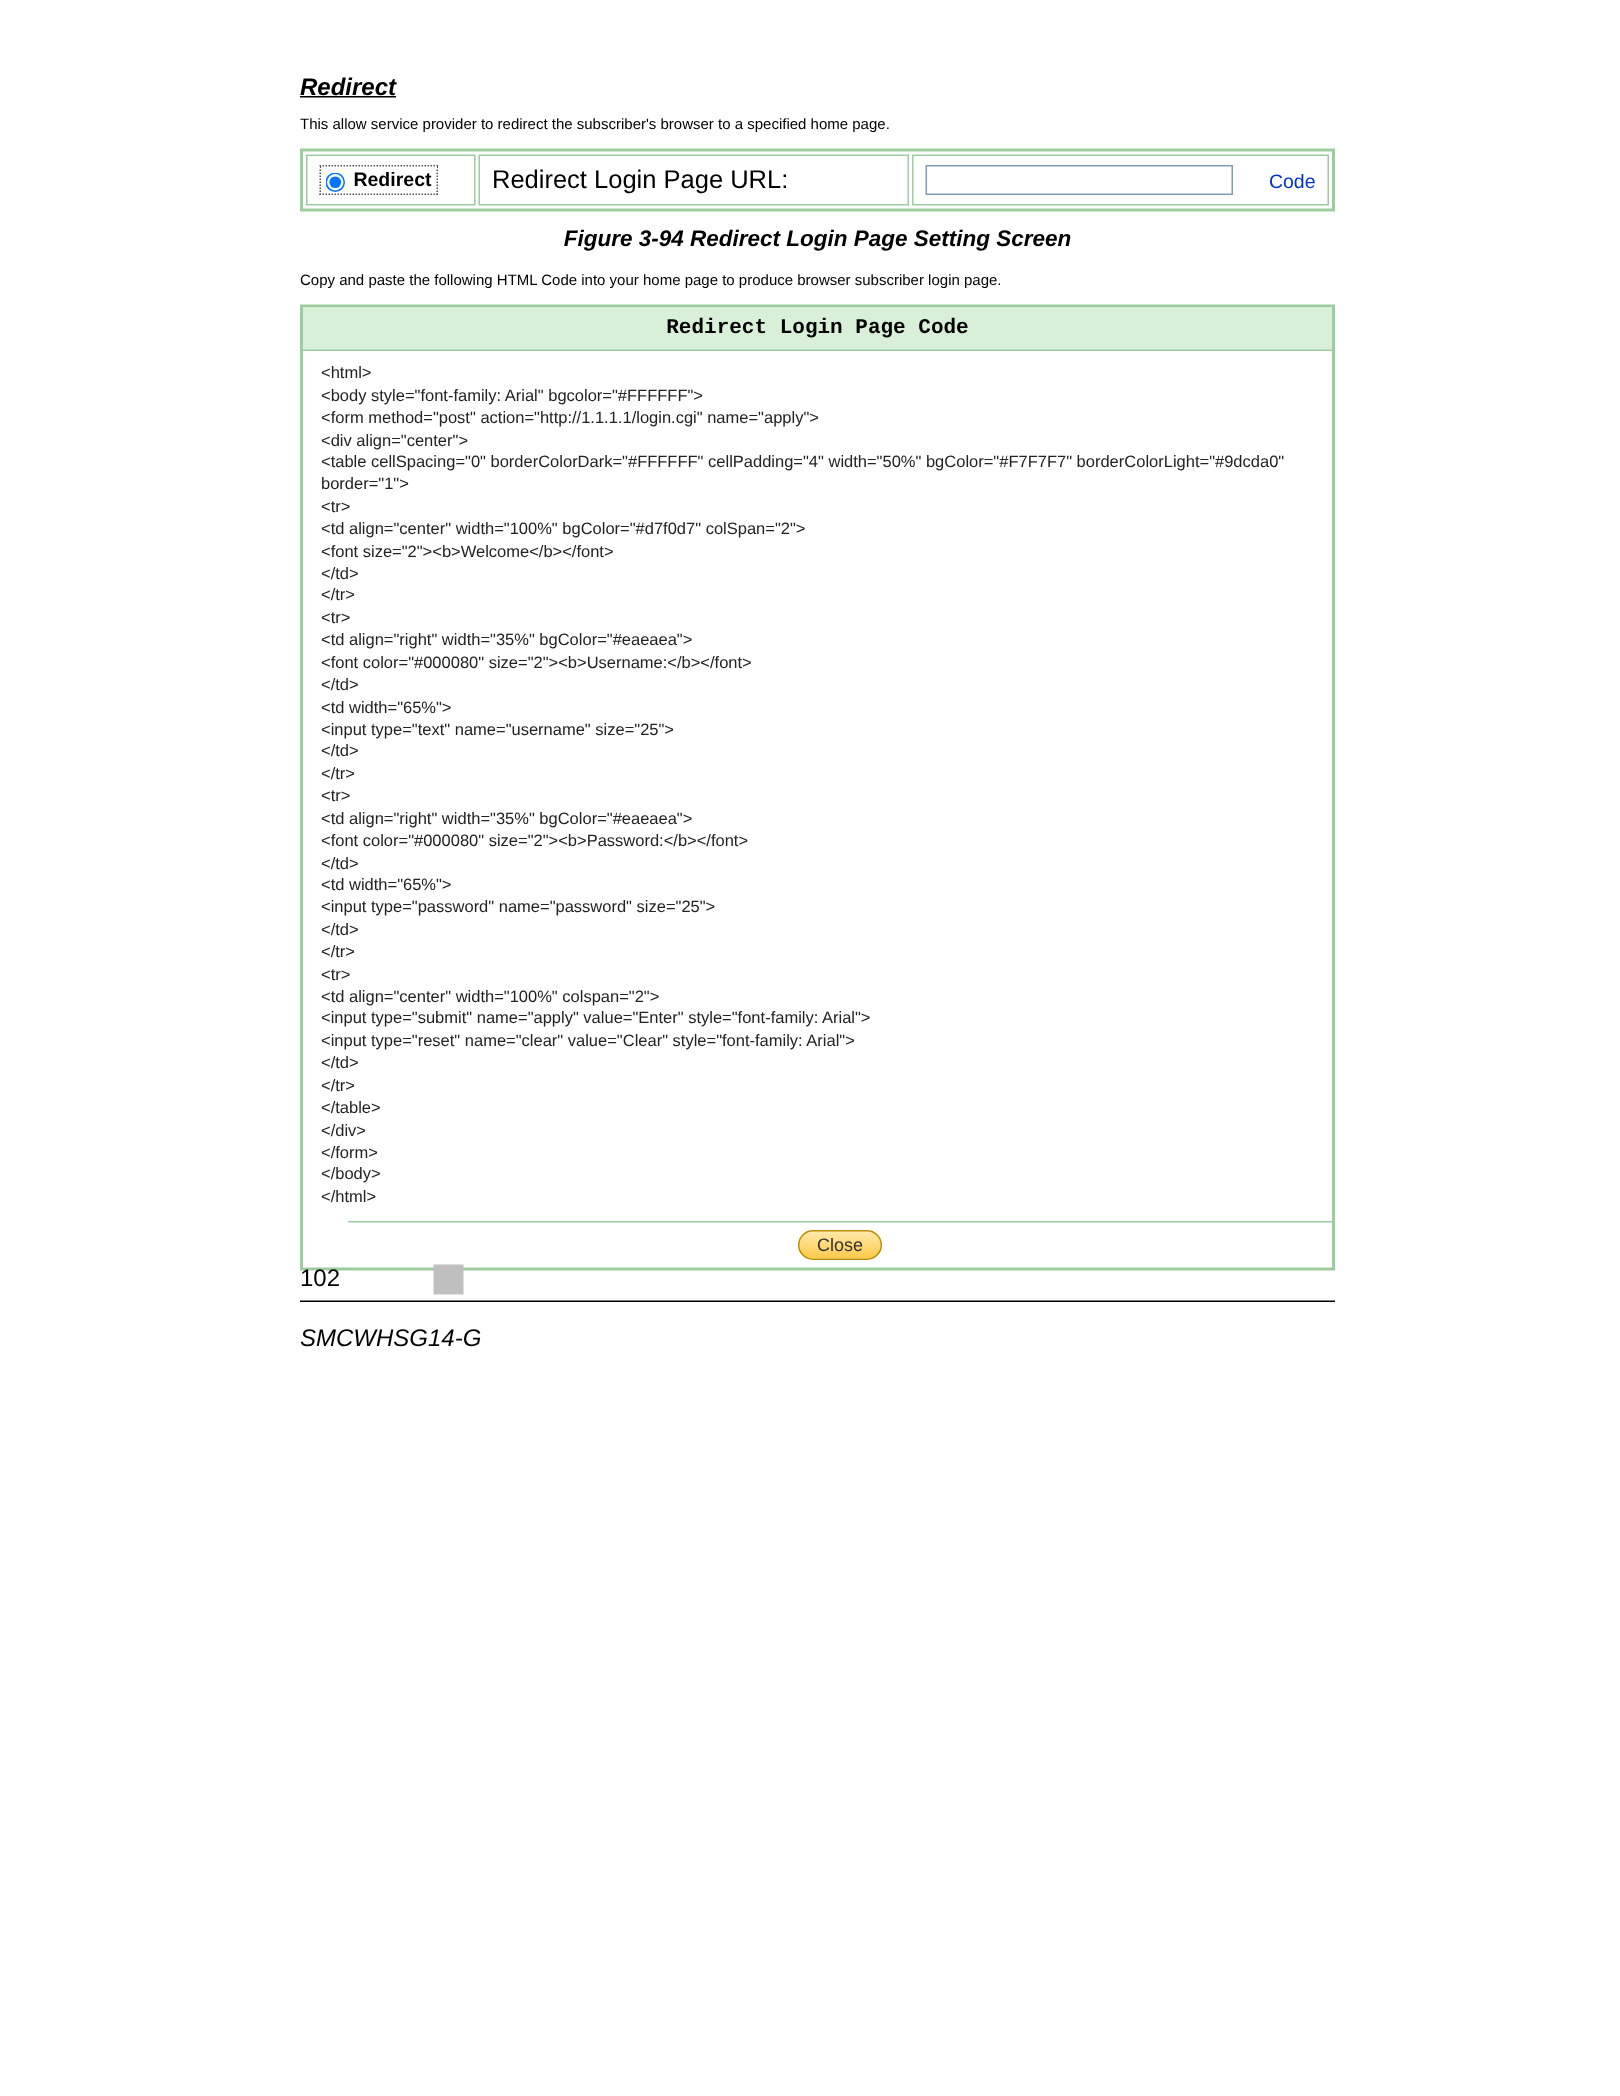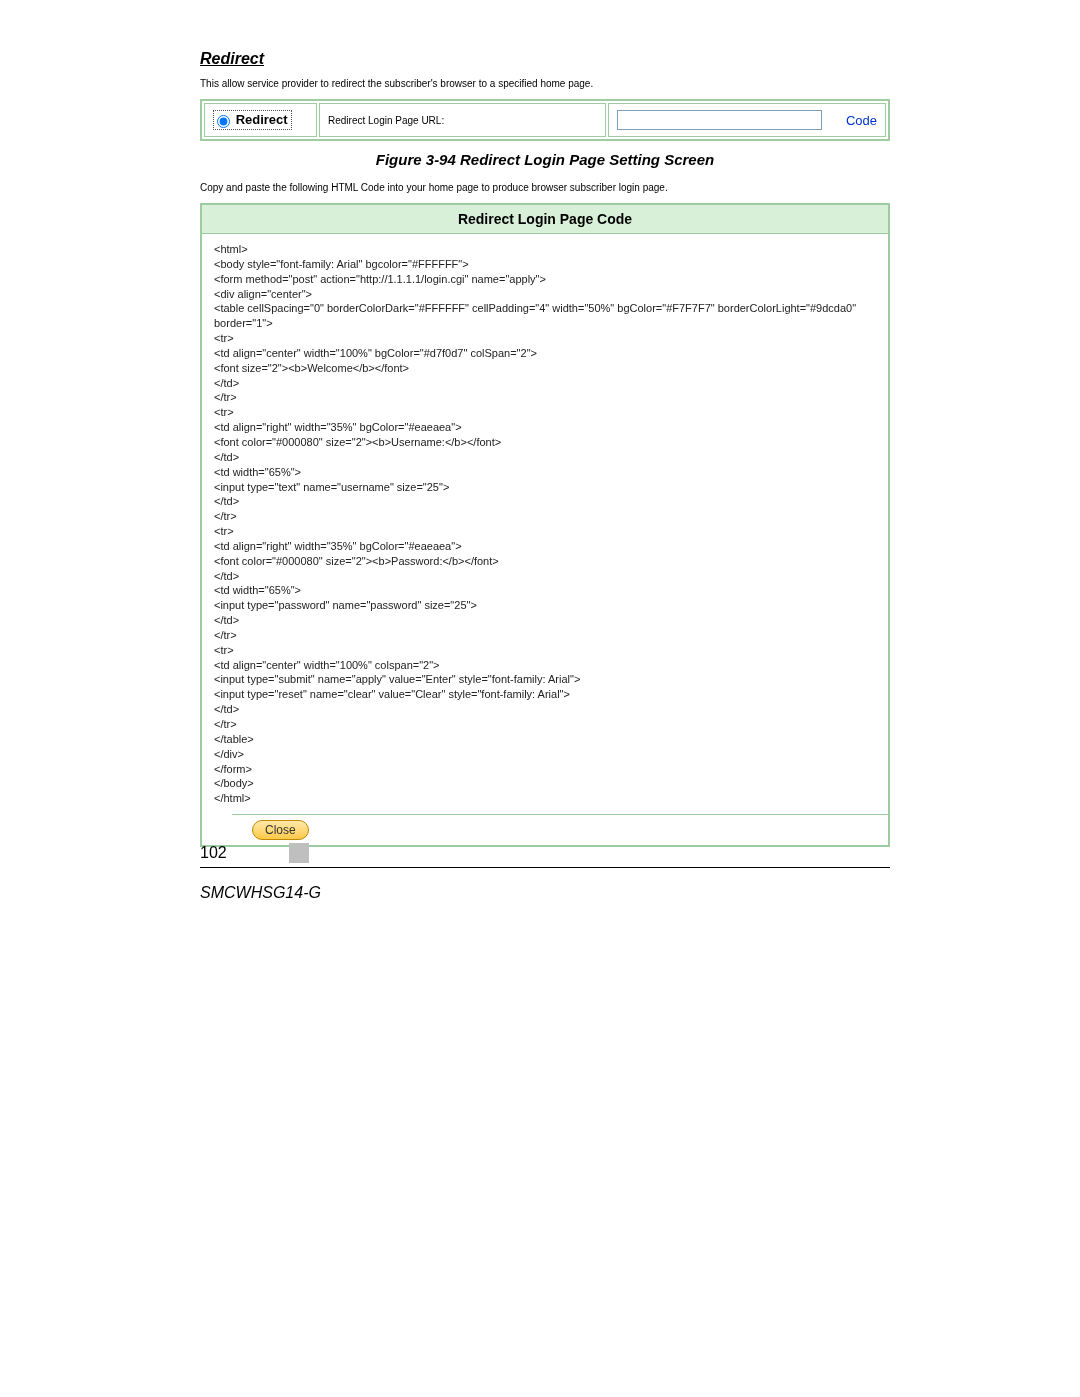--- a/index.html
+++ b/index.html
@@ -54,21 +54,21 @@
     border: 1px dotted #555;
     padding: 1px 3px;
     display: inline-block;
   }
   .cell1 input[type=radio] {
     vertical-align: middle;
     margin: 0 2px 0 0;
   }
   .cell2 {
     font-family: Arial, sans-serif;
-    font-size: 10px;
+    font-size: 17px;
   }
   .cell3 {
     width: 260px;
   }
   .cell3 .inline {
     display: flex;
     align-items: center;
     gap: 24px;
   }
   .url-input {
@@ -94,39 +94,39 @@
   
   .code-panel {
     width: 100%;
     border: 2px solid #9dcca0;
     box-sizing: border-box;
     margin-top: 8px;
   }
   .code-header {
     background: #d7f0d7;
     text-align: center;
-    font-family: Liberation Sans, sans-serif;
+    font-family: Liberation Mono, monospace;
     font-weight: bold;
     font-size: 14px;
     padding: 6px 0;
     border-bottom: 1px solid #9dcca0;
   }
   .code-body {
     font-family: Arial, sans-serif;
     font-size: 11px;
     line-height: 1.35;
     padding: 8px 12px;
     color: #222;
     white-space: pre-wrap;
     word-wrap: break-word;
   }
   .close-row {
     border-top: 1px solid #9dcca0;
     padding: 5px 20px;
-    text-align: left;
+    text-align: center;
     margin-left: 30px;
   }
   .close-btn {
     display: inline-block;
     background: linear-gradient(#ffe9a8, #ffc94a);
     border: 1px solid #c08a00;
     border-radius: 10px;
     font-family: Arial, sans-serif;
     font-size: 12px;
     padding: 2px 12px;

